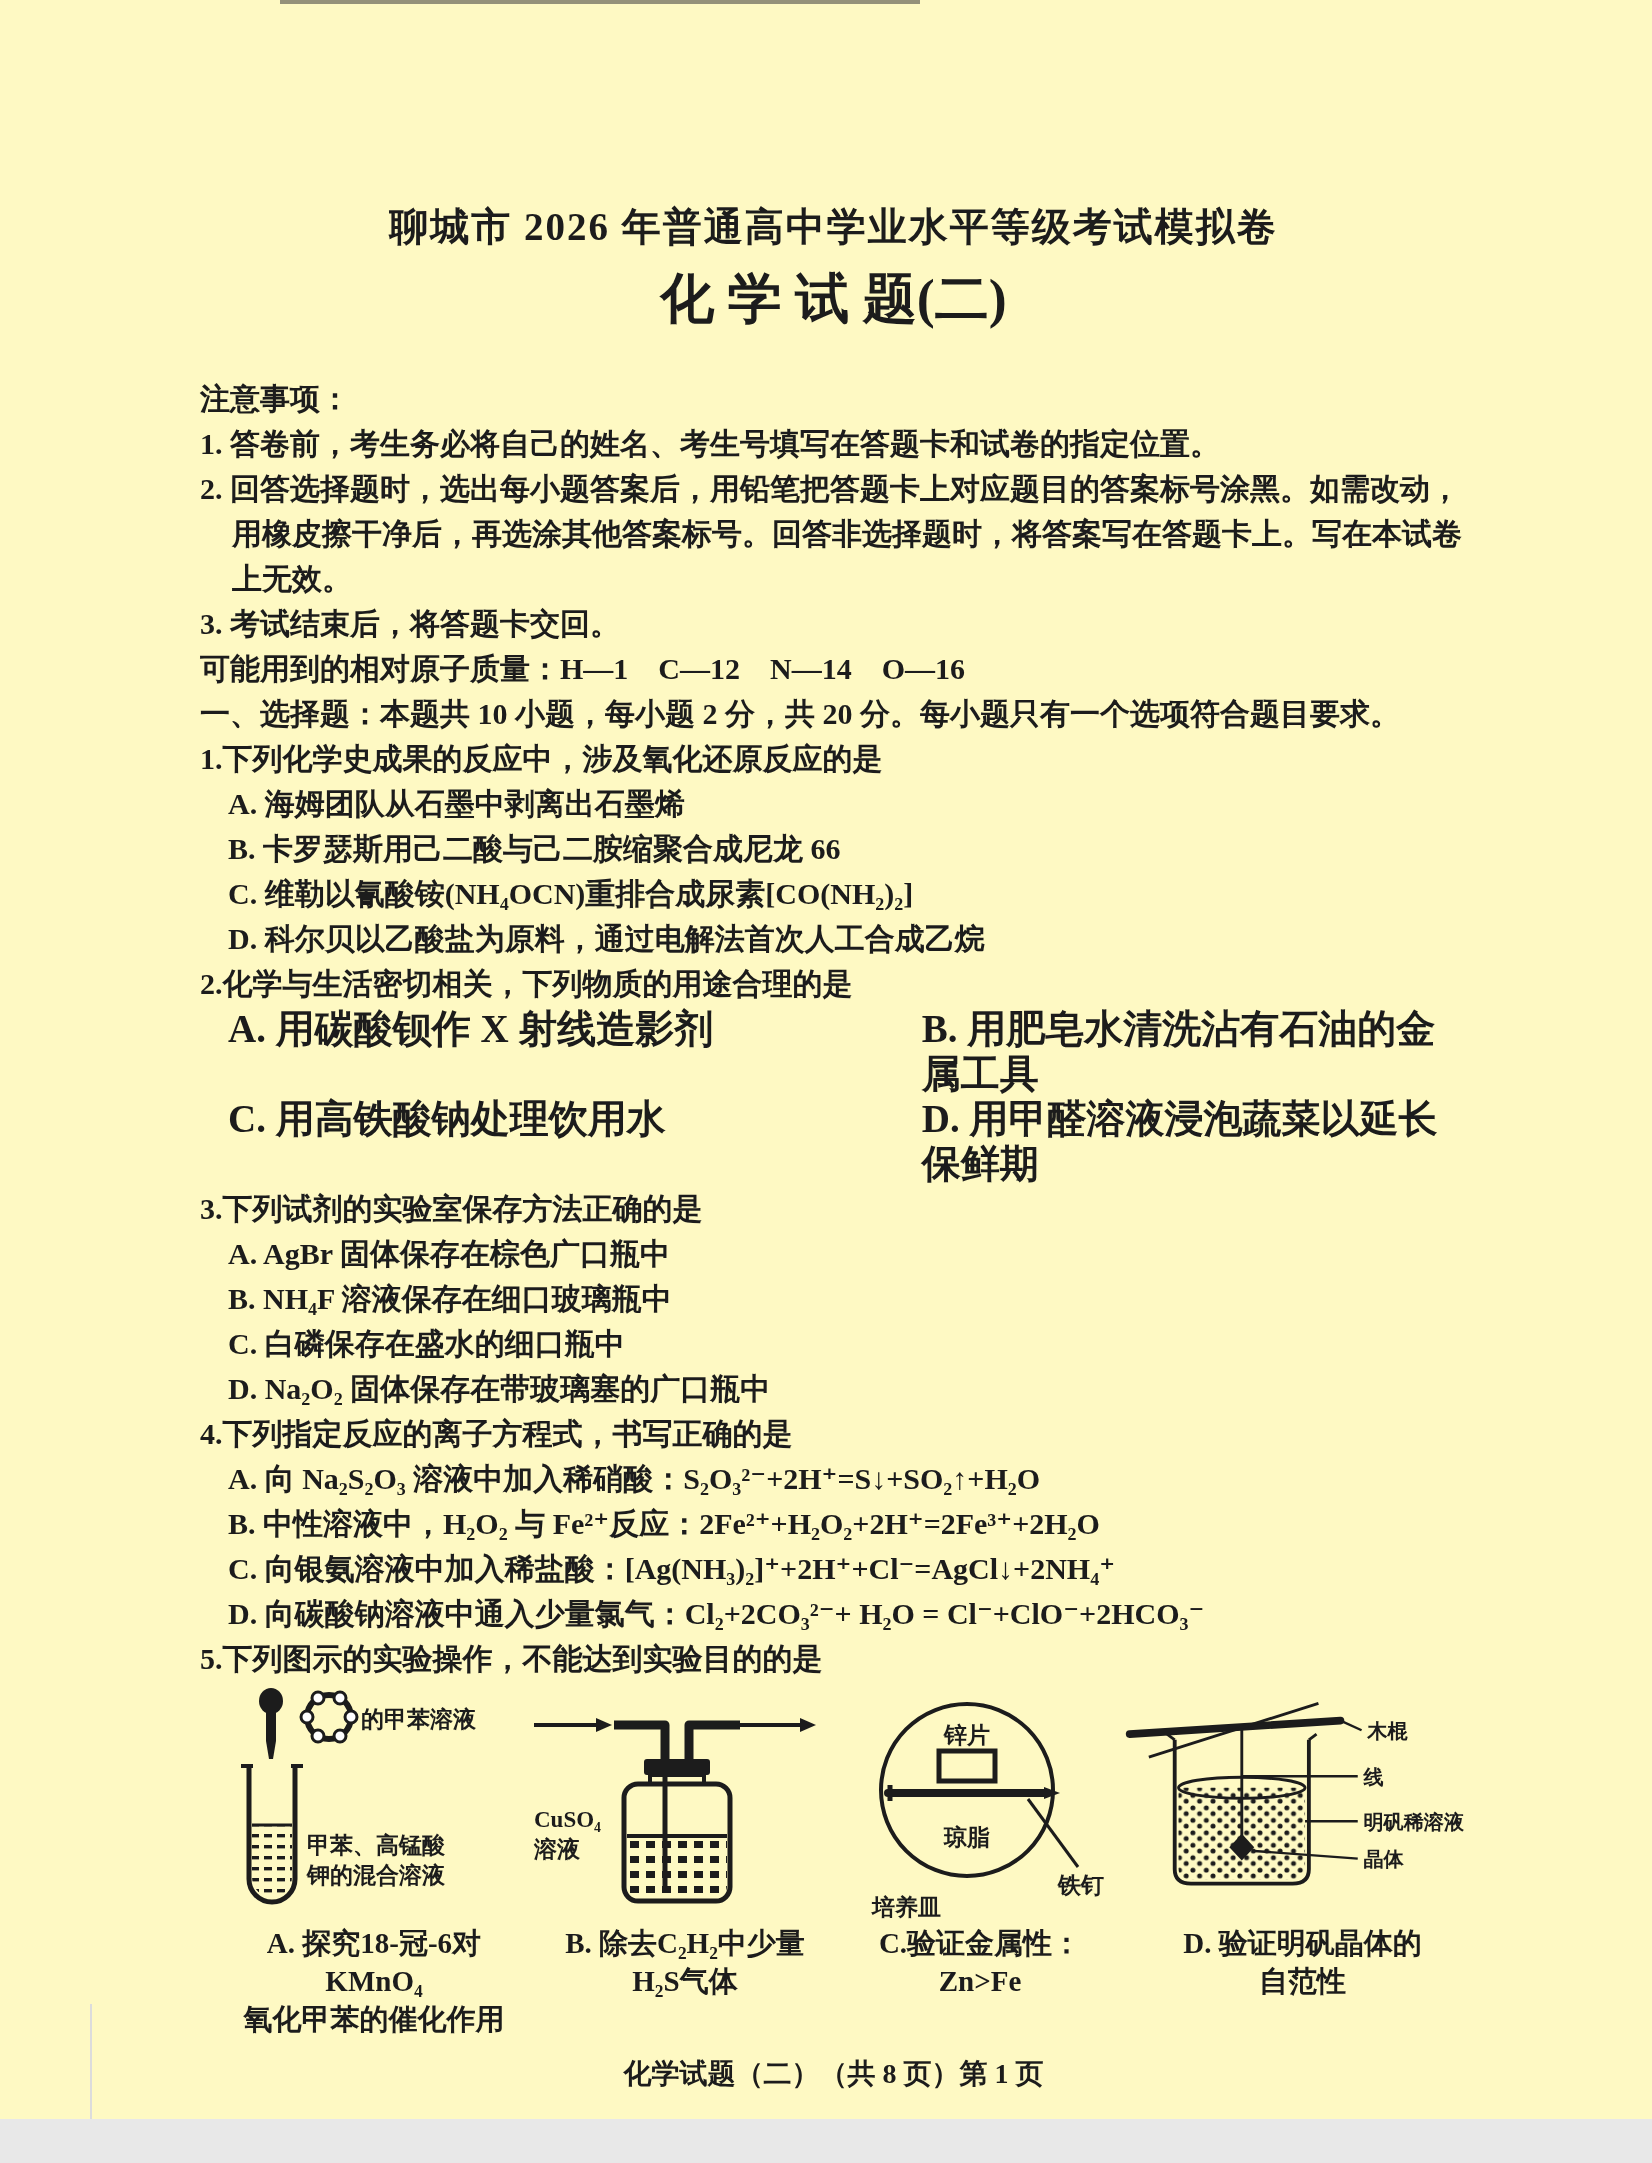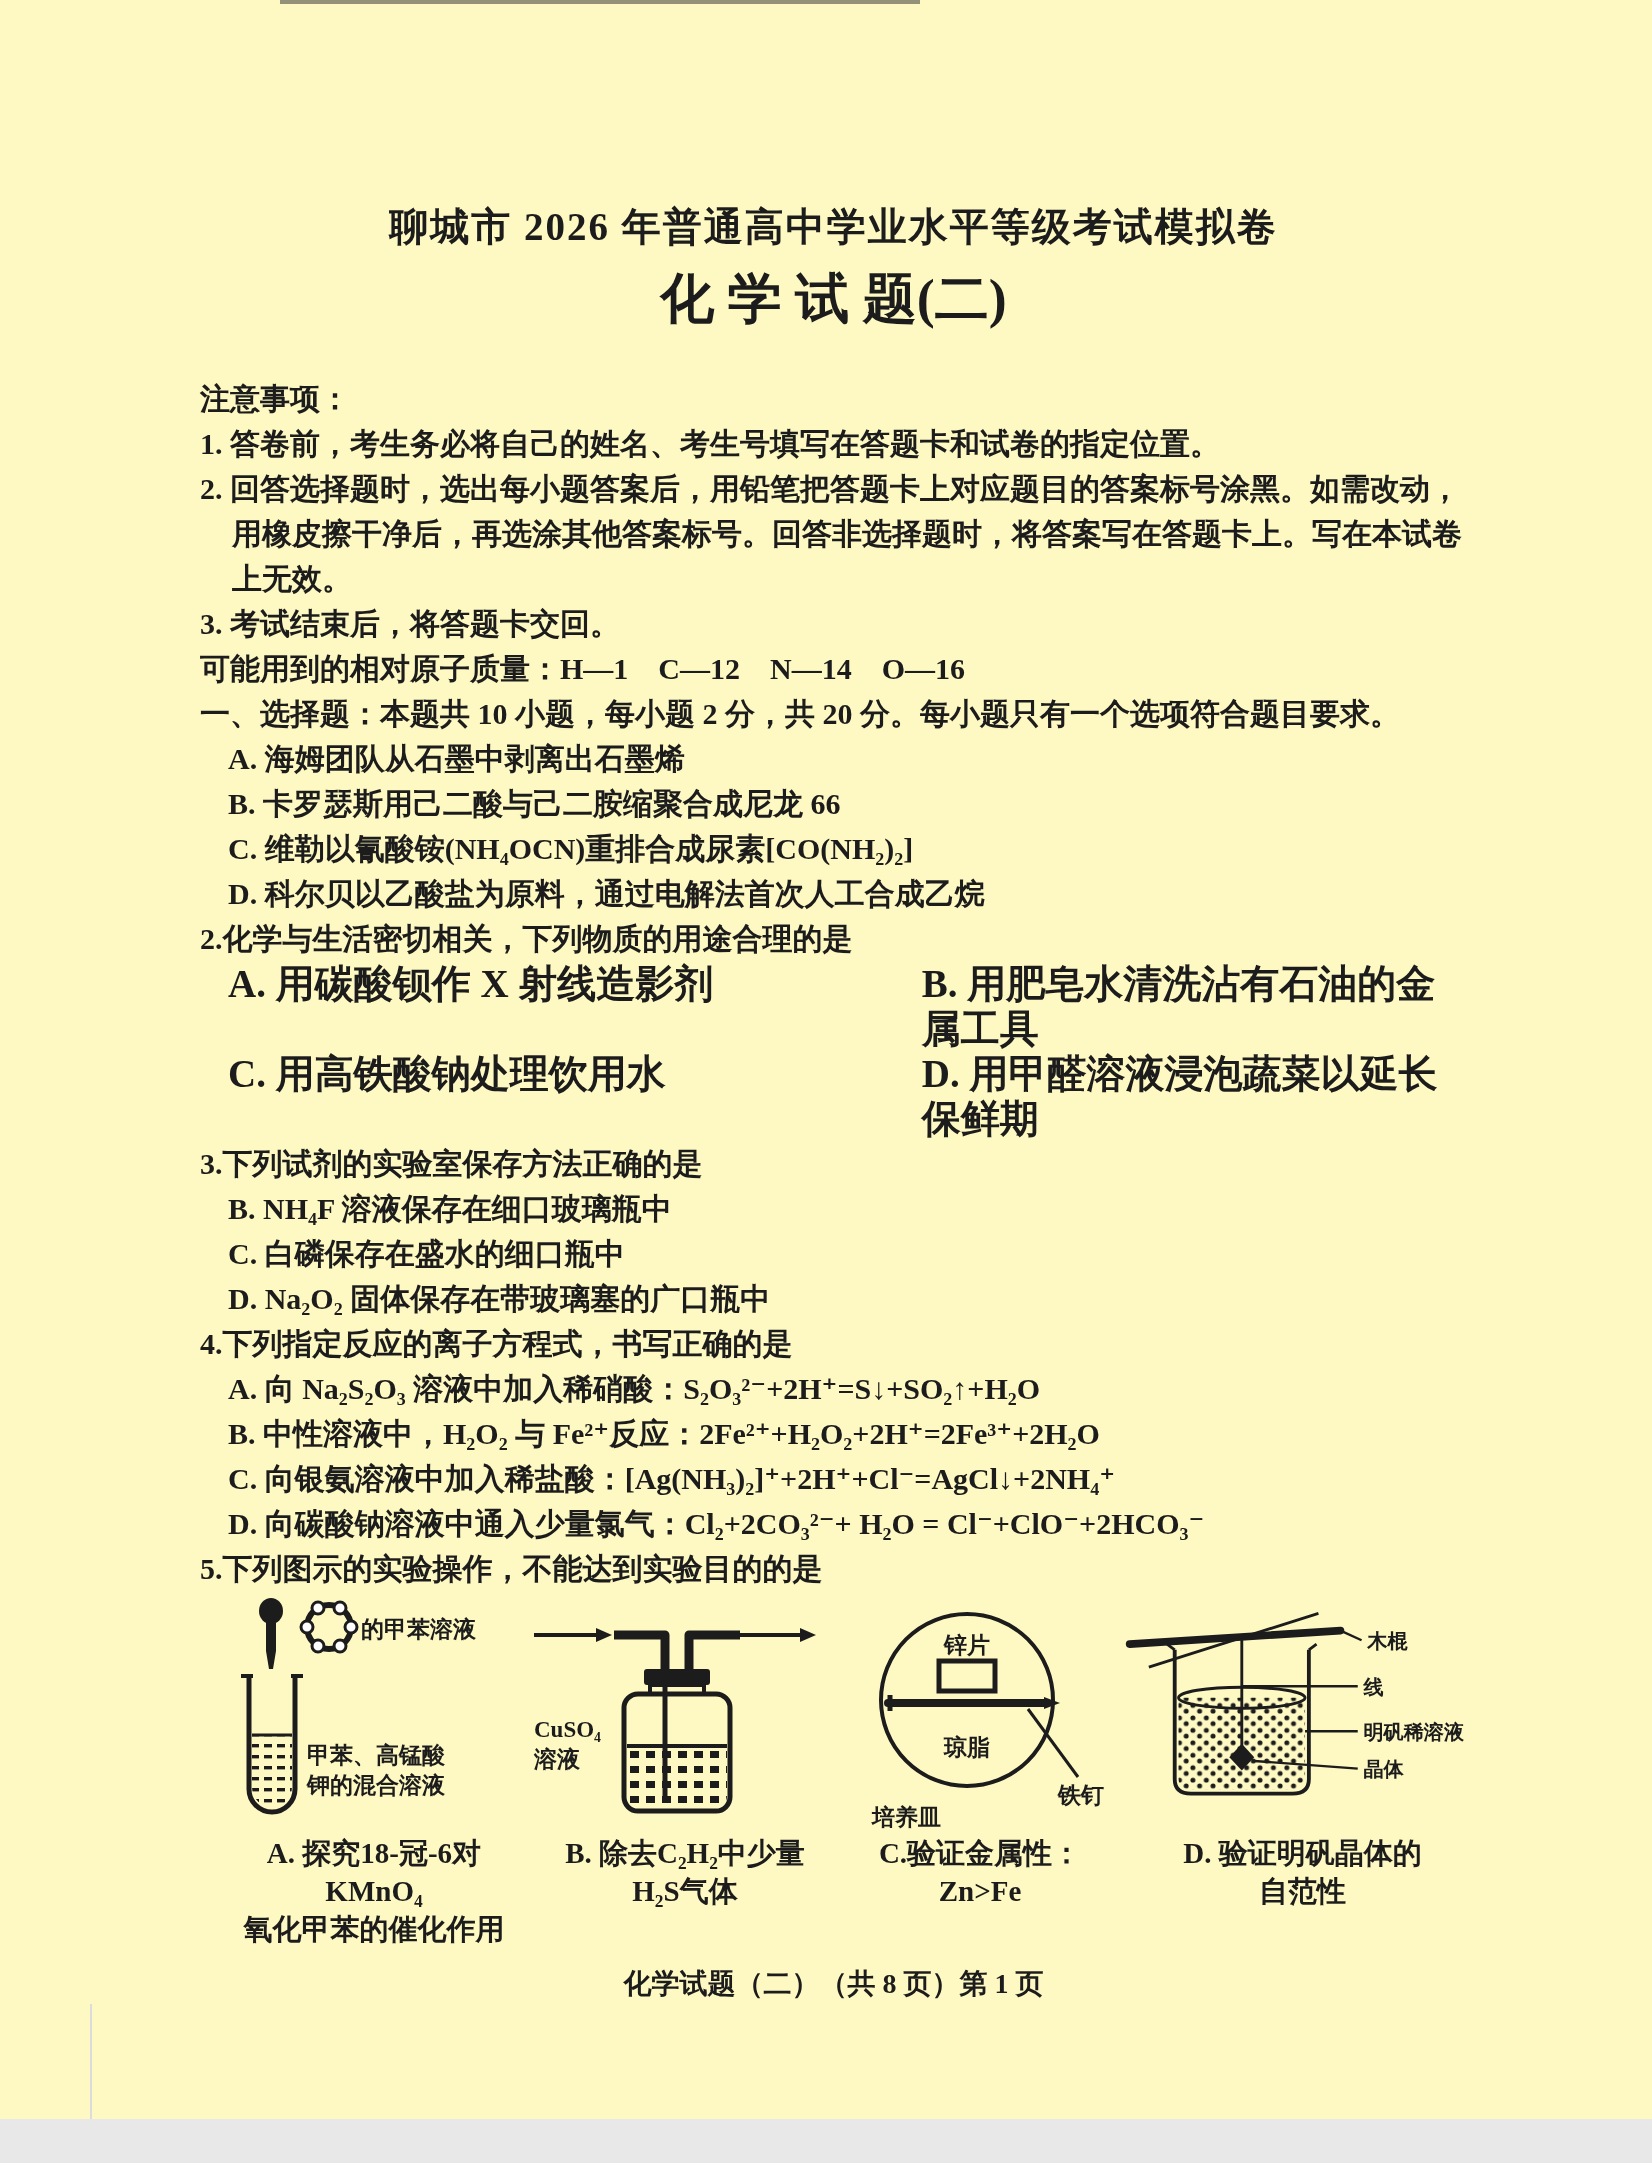--- a/index.html
+++ b/index.html
@@ -72,38 +72,40 @@
   <p class="line bold">注意事项：</p>
   <p class="line notice-item">1. 答卷前，考生务必将自己的姓名、考生号填写在答题卡和试卷的指定位置。</p>
   <p class="line notice-item">2. 回答选择题时，选出每小题答案后，用铅笔把答题卡上对应题目的答案标号涂黑。如需改动，用橡皮擦干净后，再选涂其他答案标号。回答非选择题时，将答案写在答题卡上。写在本试卷上无效。</p>
   <p class="line notice-item">3. 考试结束后，将答题卡交回。</p>
 
   <p class="line"><span class="bold">可能用到的相对原子质量：</span><span>H—1　C—12　N—14　O—16</span></p>
 
   <p class="line bold">一、选择题：本题共 10 小题，每小题 2 分，共 20 分。每小题只有一个选项符合题目要求。</p>
 
   <section>
+    <p class="line">1.下列化学史成果的反应中，涉及氧化还原反应的是</p>
     <p class="line opt">A. 海姆团队从石墨中剥离出石墨烯</p>
     <p class="line opt">B. 卡罗瑟斯用己二酸与己二胺缩聚合成尼龙 66</p>
     <p class="line opt">C. 维勒以氰酸铵(NH₄OCN)重排合成尿素[CO(NH₂)₂]</p>
     <p class="line opt">D. 科尔贝以乙酸盐为原料，通过电解法首次人工合成乙烷</p>
   </section>
 
   <section>
     <p class="line">2.化学与生活密切相关，下列物质的用途合理的是</p>
     <div class="opt-grid">
       <p>A. 用碳酸钡作 X 射线造影剂</p>
       <p>B. 用肥皂水清洗沾有石油的金属工具</p>
       <p>C. 用高铁酸钠处理饮用水</p>
       <p>D. 用甲醛溶液浸泡蔬菜以延长保鲜期</p>
     </div>
   </section>
 
   <section>
     <p class="line">3.下列试剂的实验室保存方法正确的是</p>
+    <p class="line opt">A. AgBr 固体保存在棕色广口瓶中</p>
     <p class="line opt">B. NH₄F 溶液保存在细口玻璃瓶中</p>
     <p class="line opt">C. 白磷保存在盛水的细口瓶中</p>
     <p class="line opt">D. Na₂O₂ 固体保存在带玻璃塞的广口瓶中</p>
   </section>
 
   <section>
     <p class="line">4.下列指定反应的离子方程式，书写正确的是</p>
     <p class="line opt">A. 向 Na₂S₂O₃ 溶液中加入稀硝酸：S₂O₃²⁻+2H⁺=S↓+SO₂↑+H₂O</p>
     <p class="line opt">B. 中性溶液中，H₂O₂ 与 Fe²⁺反应：2Fe²⁺+H₂O₂+2H⁺=2Fe³⁺+2H₂O</p>
     <p class="line opt">C. 向银氨溶液中加入稀盐酸：[Ag(NH₃)₂]⁺+2H⁺+Cl⁻=AgCl↓+2NH₄⁺</p>

